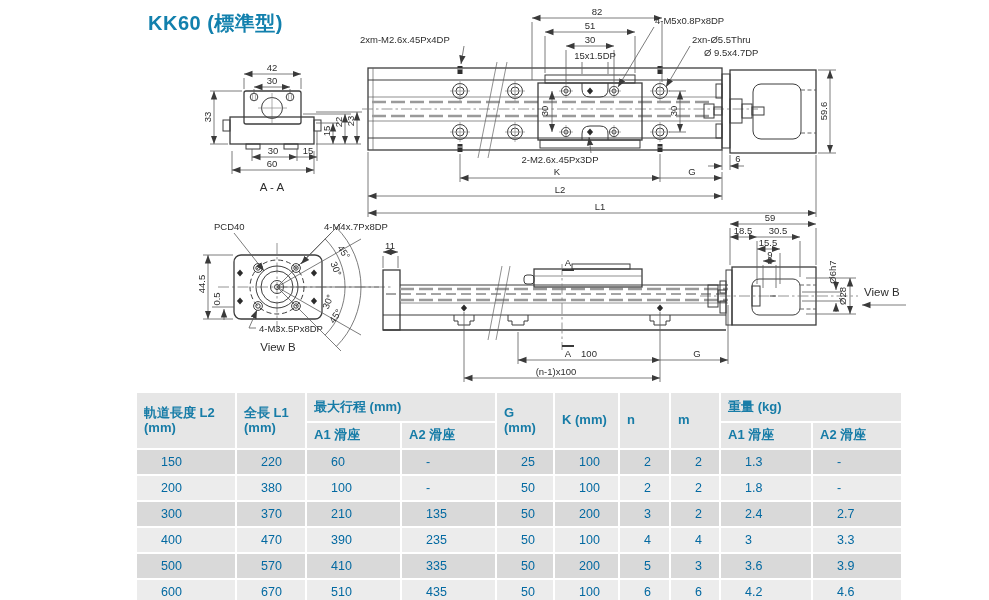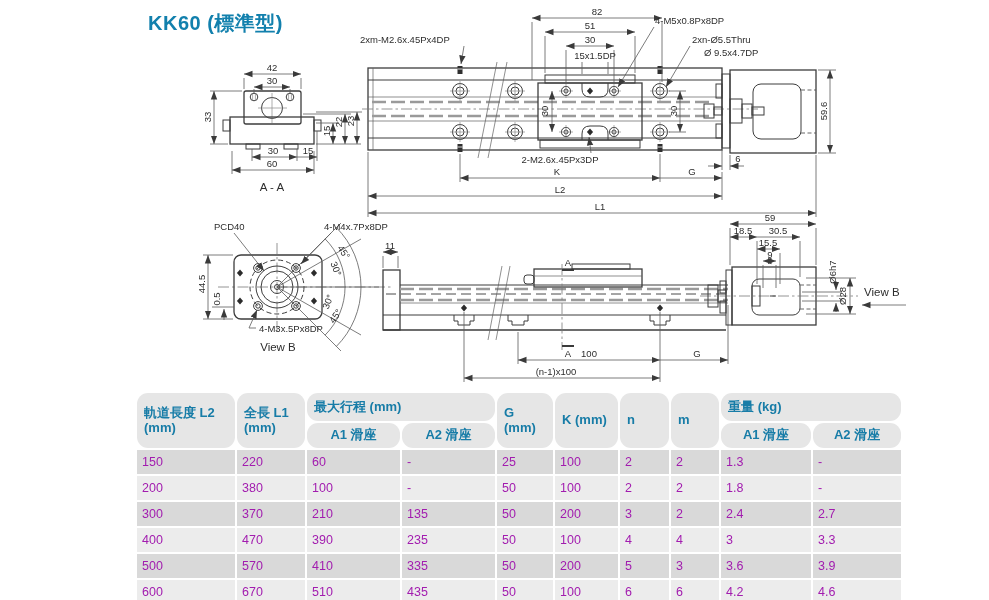--- a/index.html
+++ b/index.html
@@ -17,24 +17,24 @@
   svg .gth{fill:none;stroke:#9a9a9a;stroke-width:2.6;stroke-dasharray:14 5;}
   svg .bd{fill:none;stroke:#4a4a4a;stroke-width:1;stroke-dasharray:10 5;}
   svg .dsh{fill:none;stroke:#555;stroke-width:.9;stroke-dasharray:4 2.5;}
   svg text{font-family:"Liberation Sans",sans-serif;fill:#2d2d2d;}
   svg .t{font-size:9.5px;}
   svg .cap{font-size:11.5px;}
   svg .mid{text-anchor:middle;}
   table.spec{position:absolute;left:135px;top:391px;border-collapse:separate;
              border-spacing:2px;table-layout:fixed;width:768px;}
   table.spec th{background:#e6e6e6;color:#177ca7;font-size:13px;font-weight:bold;
-                text-align:left;padding:2px 7px;vertical-align:middle;line-height:1.15;border-radius:11px;}
+                text-align:left;padding:2px 7px;vertical-align:middle;line-height:1.15;}
   table.spec thead tr:first-child th{height:24px;}
-  table.spec thead tr:last-child th{height:21px;text-align:center;}
-  table.spec td{font-size:12.5px;color:#a21caf;padding:1px 5px;height:22px;}
+  table.spec thead tr:last-child th{height:21px;}
+  table.spec td{font-size:12.5px;color:#0369a1;padding:1px 24px;height:22px;}
   table.spec tr.odd td{background:#d9d9d9;}
   table.spec tr.even td{background:#ececec;}
 </style>
 </head>
 <body>
 
 <div class="title">KK60 (標準型)</div>
 
 <svg class="drawing" width="989" height="390" viewBox="0 0 989 390">
   <defs>

